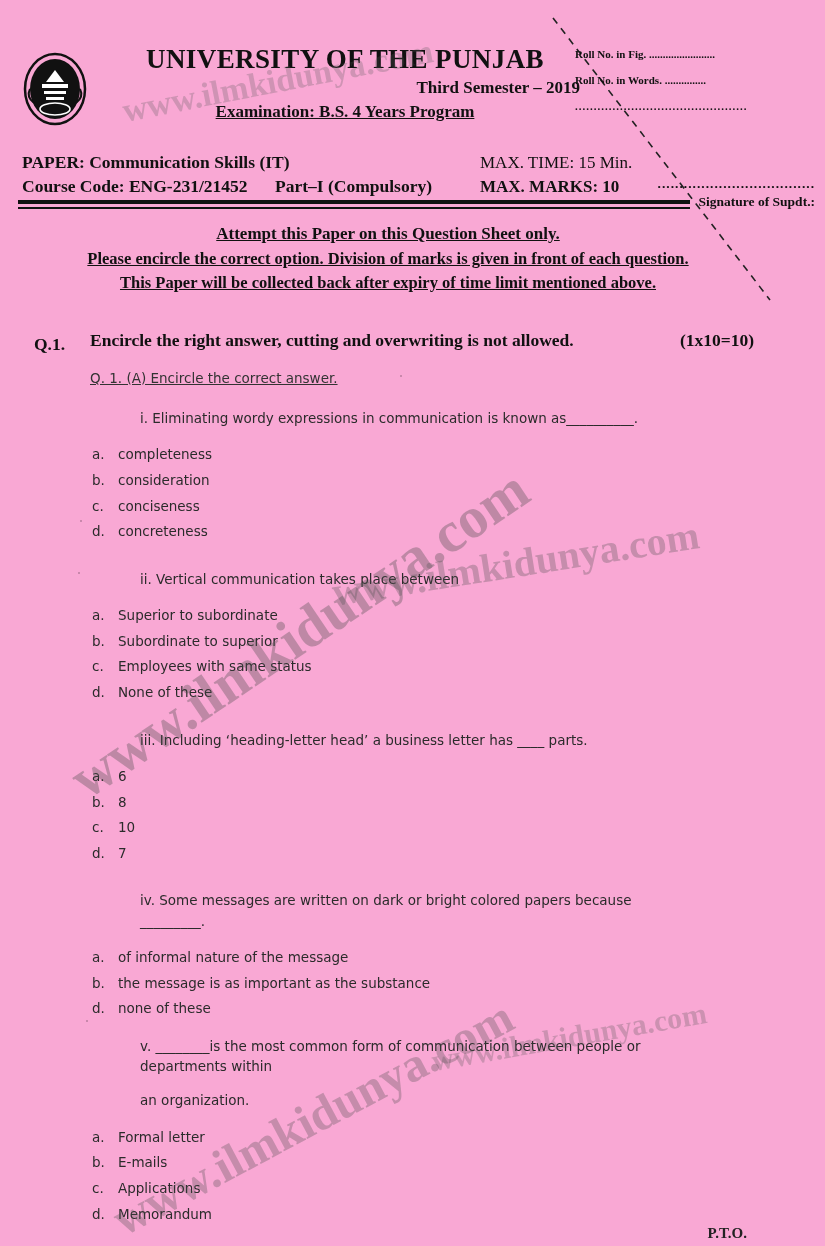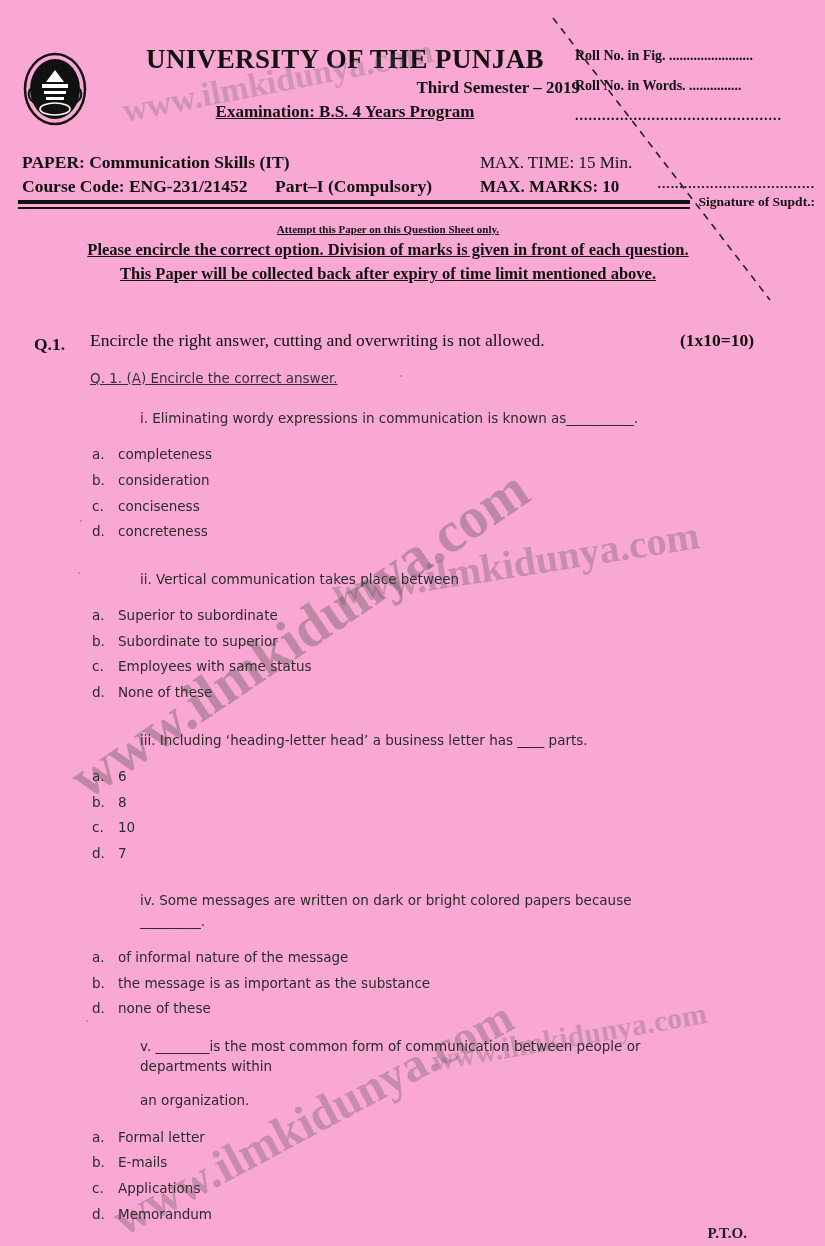--- a/index.html
+++ b/index.html
@@ -99,21 +99,21 @@
     top: 0; left: 0;
     width: 825px; height: 330px;
     pointer-events: none;
   }
 
   
   .rollblock {
     position: absolute;
     right: 10px; top: 22px;
     width: 240px;
-    font-size: 14px;
+    font-size: 11px;
     font-weight: bold;
   }
   .rollblock div { margin-bottom: 14px; white-space: nowrap; }
   .rollblock .dots { letter-spacing: 1px; font-weight: bold; }
   .supdt {
     position: absolute;
     right: 10px; top: 150px;
     width: 240px;
     font-size: 13.5px;
     font-weight: bold;
@@ -142,42 +142,42 @@
     width: 740px;
     text-align: center;
   }
   .instructions .ins {
     font-weight: bold;
     font-size: 16.5px;
     text-decoration: underline;
     line-height: 1.45;
     display: block;
   }
-  .instructions .ins.first { font-size: 11px; }
+  .instructions .ins.first { font-size: 17px; }
 
   
   .qmain {
     position: absolute;
     left: 0; top: 330px;
     width: 825px;
   }
   .q-head {
     position: relative;
     height: 30px;
   }
   .q-num {
     position: absolute;
     left: 34px; top: 4px;
     font-weight: bold;
     font-size: 17.5px;
   }
   .q-text {
     position: absolute;
     left: 90px; top: 0;
-    font-weight: normal;
+    font-weight: bold;
     font-size: 17.5px;
   }
   .q-marks {
     position: absolute;
     left: 680px; top: 0;
     font-weight: bold;
     font-size: 17.5px;
   }
   .q-sub {
     position: absolute;

